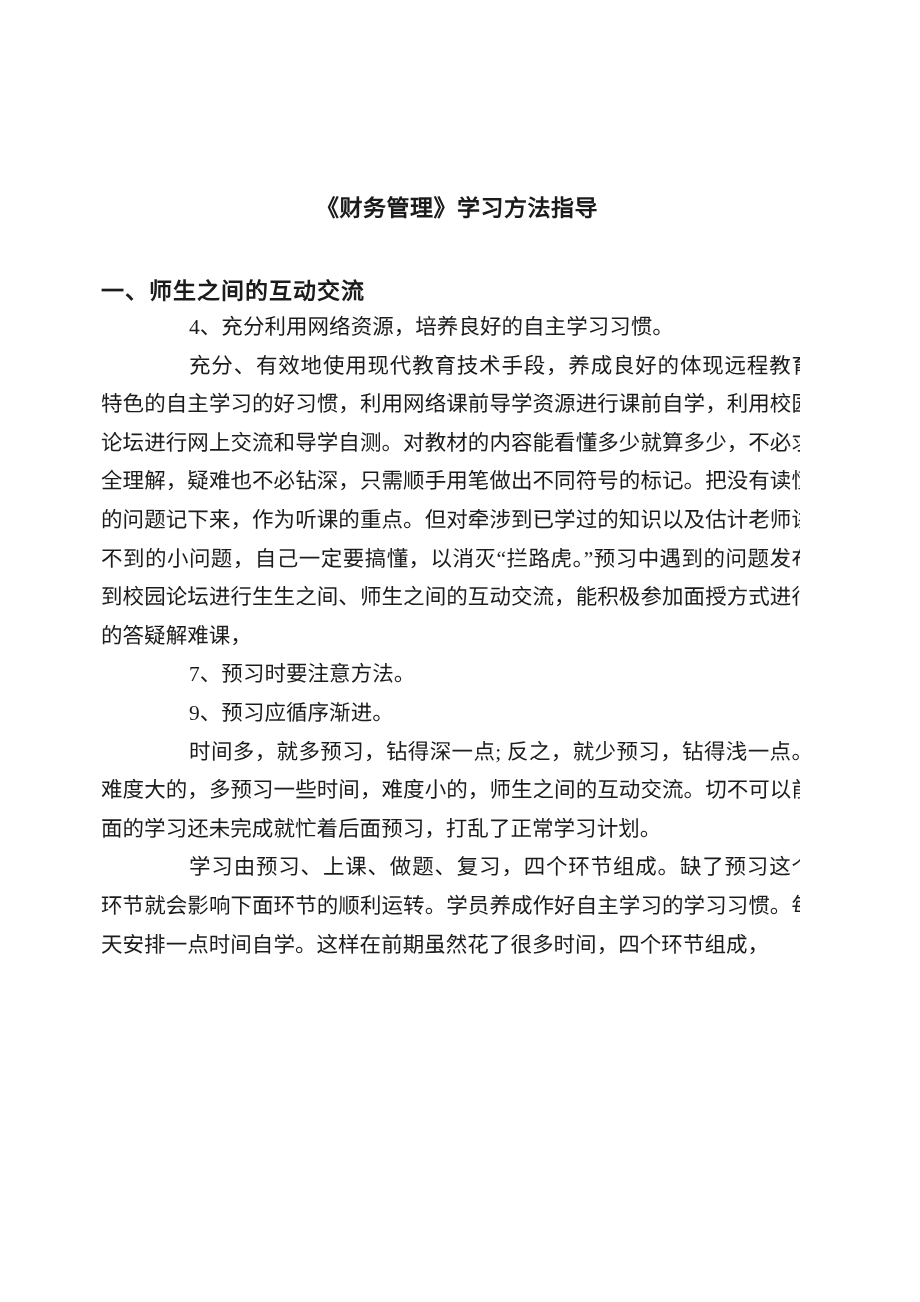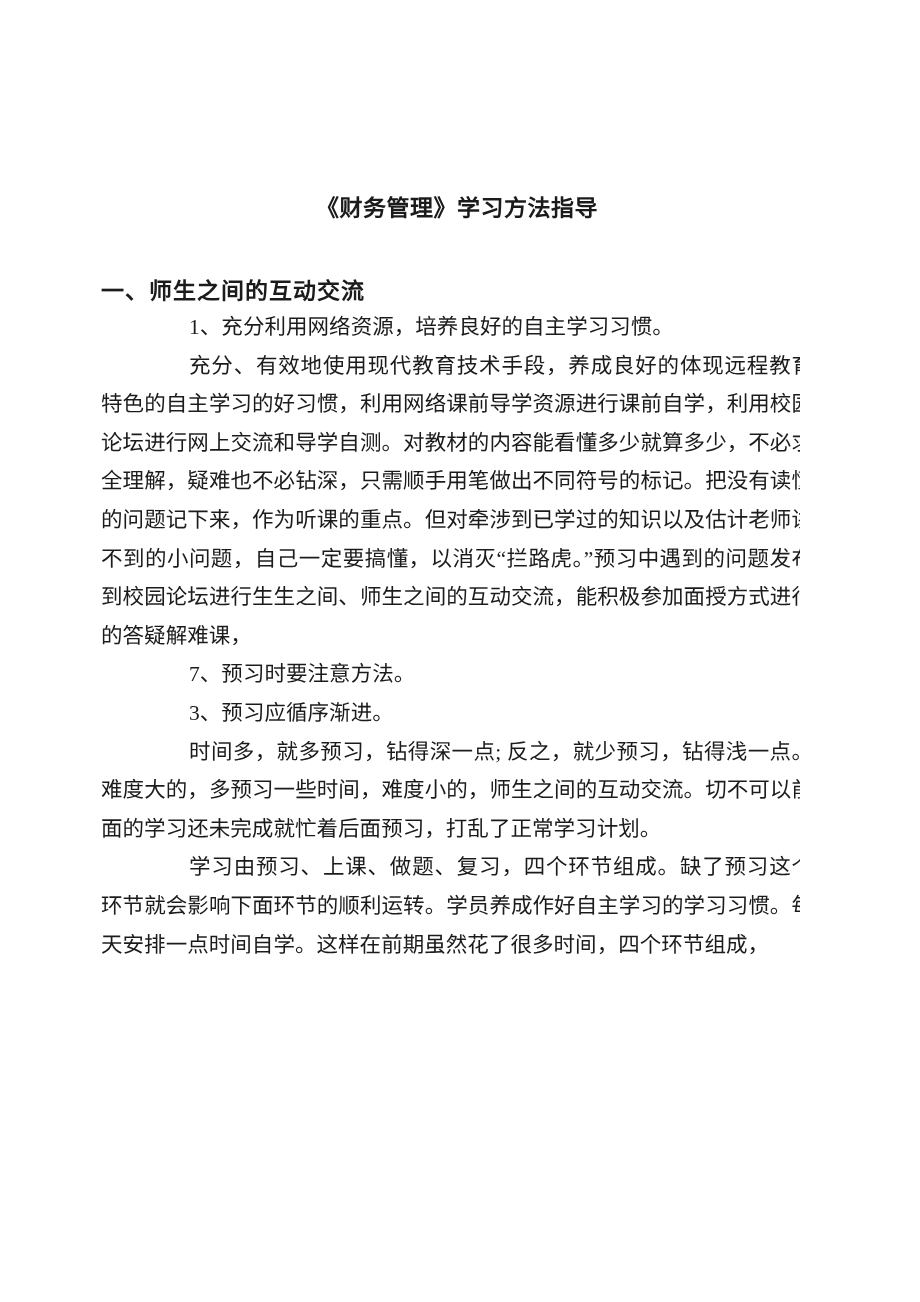--- a/index.html
+++ b/index.html
@@ -53,21 +53,21 @@
   }
 </style>
 </head>
 <body>
 
 <div class="page">
   <div class="content">
     <h1 class="doc-title">《财务管理》学习方法指导</h1>
     <h2 class="section-heading">一、师生之间的互动交流</h2>
     <div class="doc-body">
-      <p>1、充分利用网络资源，培养良好的自主学习习惯。</p>
+      <p>4、充分利用网络资源，培养良好的自主学习习惯。</p>
       <p>充分、有效地使用现代教育技术手段，养成良好的体现远程教育特色的自主学习的好习惯，利用网络课前导学资源进行课前自学，利用校园论坛进行网上交流和导学自测。对教材的内容能看懂多少就算多少，不必求全理解，疑难也不必钻深，只需顺手用笔做出不同符号的标记。把没有读懂的问题记下来，作为听课的重点。但对牵涉到已学过的知识以及估计老师讲不到的小问题，自己一定要搞懂，以消灭“拦路虎。”预习中遇到的问题发布到校园论坛进行生生之间、师生之间的互动交流，能积极参加面授方式进行的答疑解难课，</p>
       <p>7、预习时要注意方法。</p>
-      <p>3、预习应循序渐进。</p>
+      <p>9、预习应循序渐进。</p>
       <p>时间多，就多预习，钻得深一点; 反之，就少预习，钻得浅一点。难度大的，多预习一些时间，难度小的，师生之间的互动交流。切不可以前面的学习还未完成就忙着后面预习，打乱了正常学习计划。</p>
       <p>学习由预习、上课、做题、复习，四个环节组成。缺了预习这个环节就会影响下面环节的顺利运转。学员养成作好自主学习的学习习惯。每天安排一点时间自学。这样在前期虽然花了很多时间，四个环节组成，</p>
     </div>
   </div>
 </div>
 
 </body></html>

